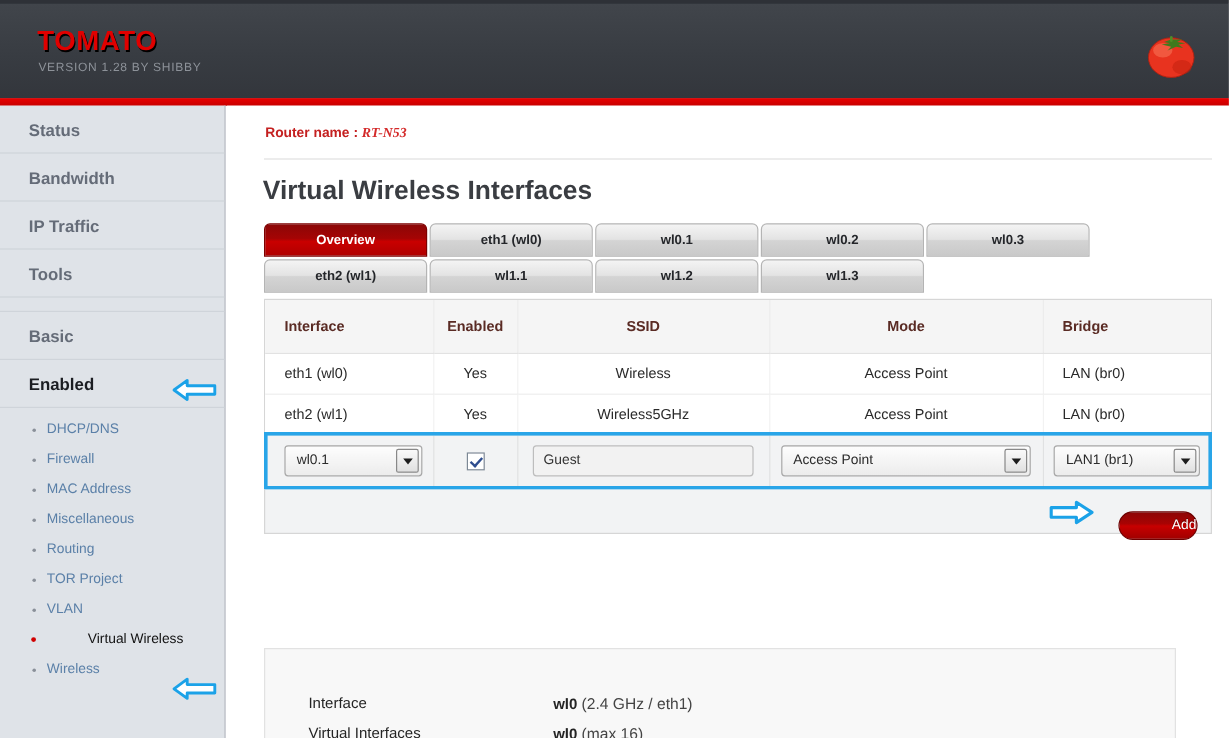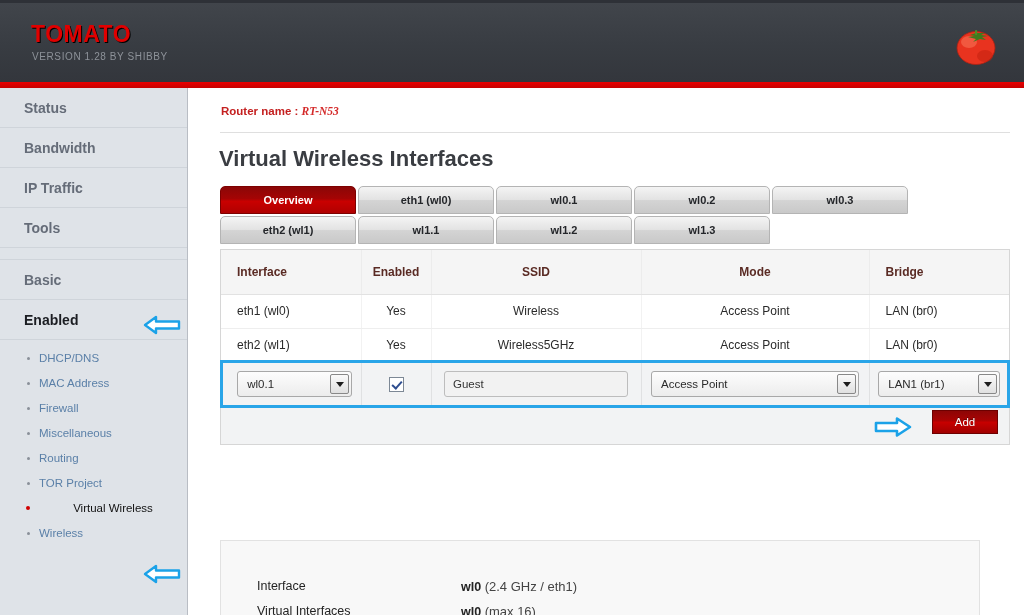--- a/index.html
+++ b/index.html
@@ -235,27 +235,27 @@
 
   
   #addbar {
     position: absolute; left: 31px; width: 790px;
     height: 37px;
     background: #f2f3f4;
     border: 1px solid #d6d6d6;
     border-top: none;
   }
   #btn-add {
-    position: absolute; right: 11px; top: 2px;
+    position: absolute; right: 11px; top: 18px;
     width: 66px; height: 24px; line-height: 23px;
-    text-align: center;
+    text-align: right;
     font-size: 11.5px; font-weight: normal; color: #fff;
     background-image: linear-gradient(to bottom, #8d0606 0%, #a80303 42%, #c70000 52%, #a10000 100%);
     border: 1px solid #6d0000;
-    border-radius: 0;
+    border-radius: 12px;
     cursor: pointer;
     text-shadow: 0 -1px 0 rgba(0,0,0,.4);
   }
 
   
   #details-title {
     position: absolute; left: 30px; top: 415px;
     font-size: 20px; font-weight: bold; color: #3a3d42;
     white-space: nowrap;
   }
@@ -317,37 +317,41 @@
       <span>Enabled</span>
     </div>
 
     <div class="nav-sub-list">
       <div class="nav-sub">
         <span class="bullet"></span>
         <span>DHCP/DNS</span>
       </div>
       <div class="nav-sub">
         <span class="bullet"></span>
+        <span>Firewall</span>
+      </div>
+      <div class="nav-sub">
+        <span class="bullet"></span>
         <span>MAC Address</span>
       </div>
       <div class="nav-sub">
         <span class="bullet"></span>
-        <span>Firewall</span>
-      </div>
-      <div class="nav-sub">
-        <span class="bullet"></span>
         <span>Miscellaneous</span>
       </div>
       <div class="nav-sub">
         <span class="bullet"></span>
         <span>Routing</span>
       </div>
       <div class="nav-sub">
         <span class="bullet"></span>
         <span>TOR Project</span>
+      </div>
+      <div class="nav-sub">
+        <span class="bullet"></span>
+        <span>VLAN</span>
       </div>
       <div class="nav-sub sel">
         <span class="bullet"></span>
         <span>Virtual Wireless</span>
       </div>
       <div class="nav-sub">
         <span class="bullet"></span>
         <span>Wireless</span>
       </div>
     </div>

